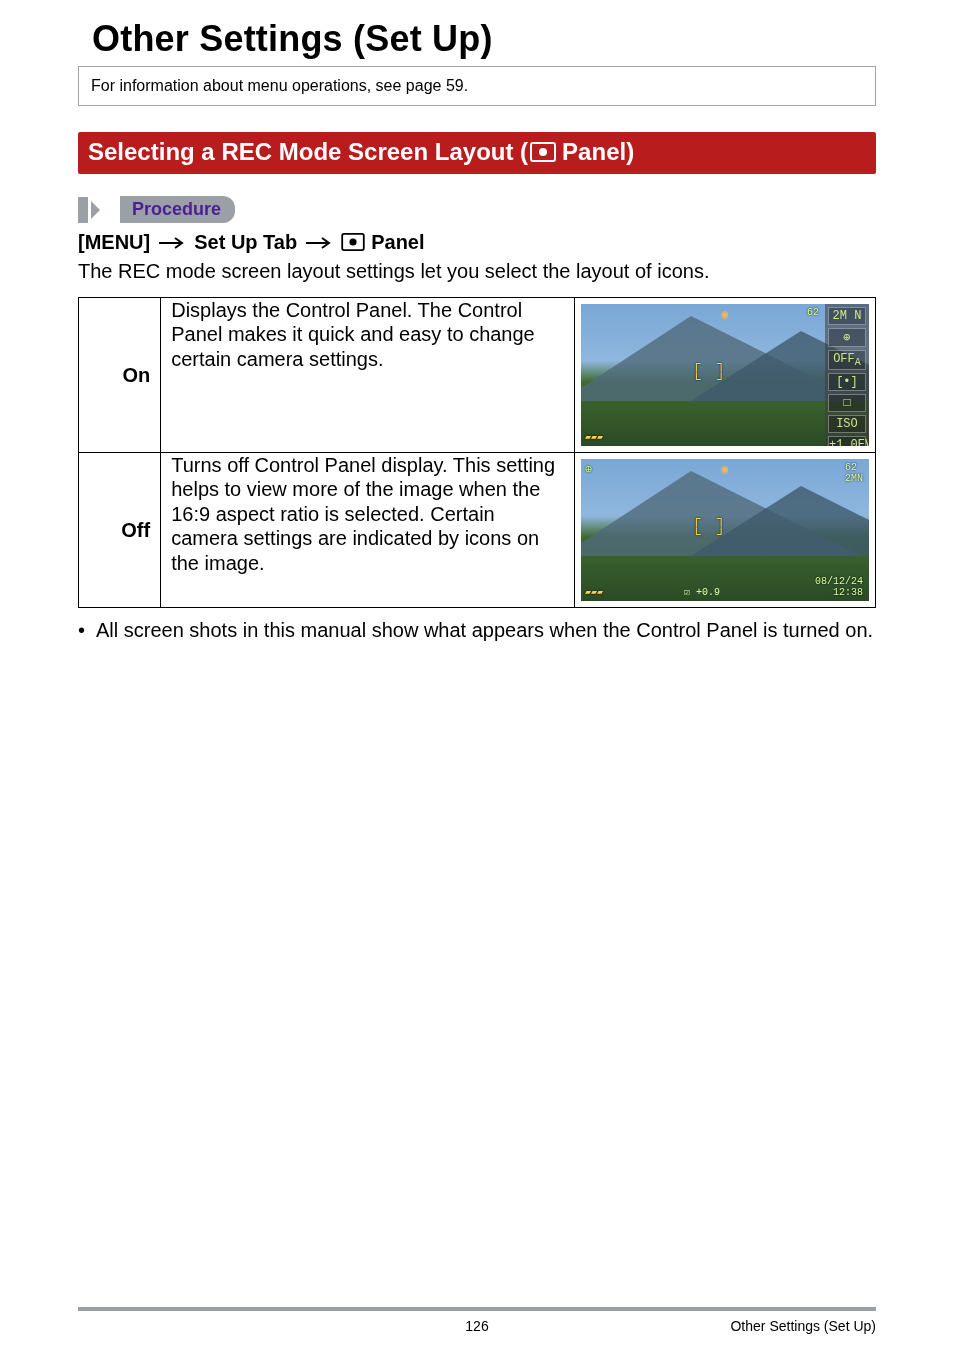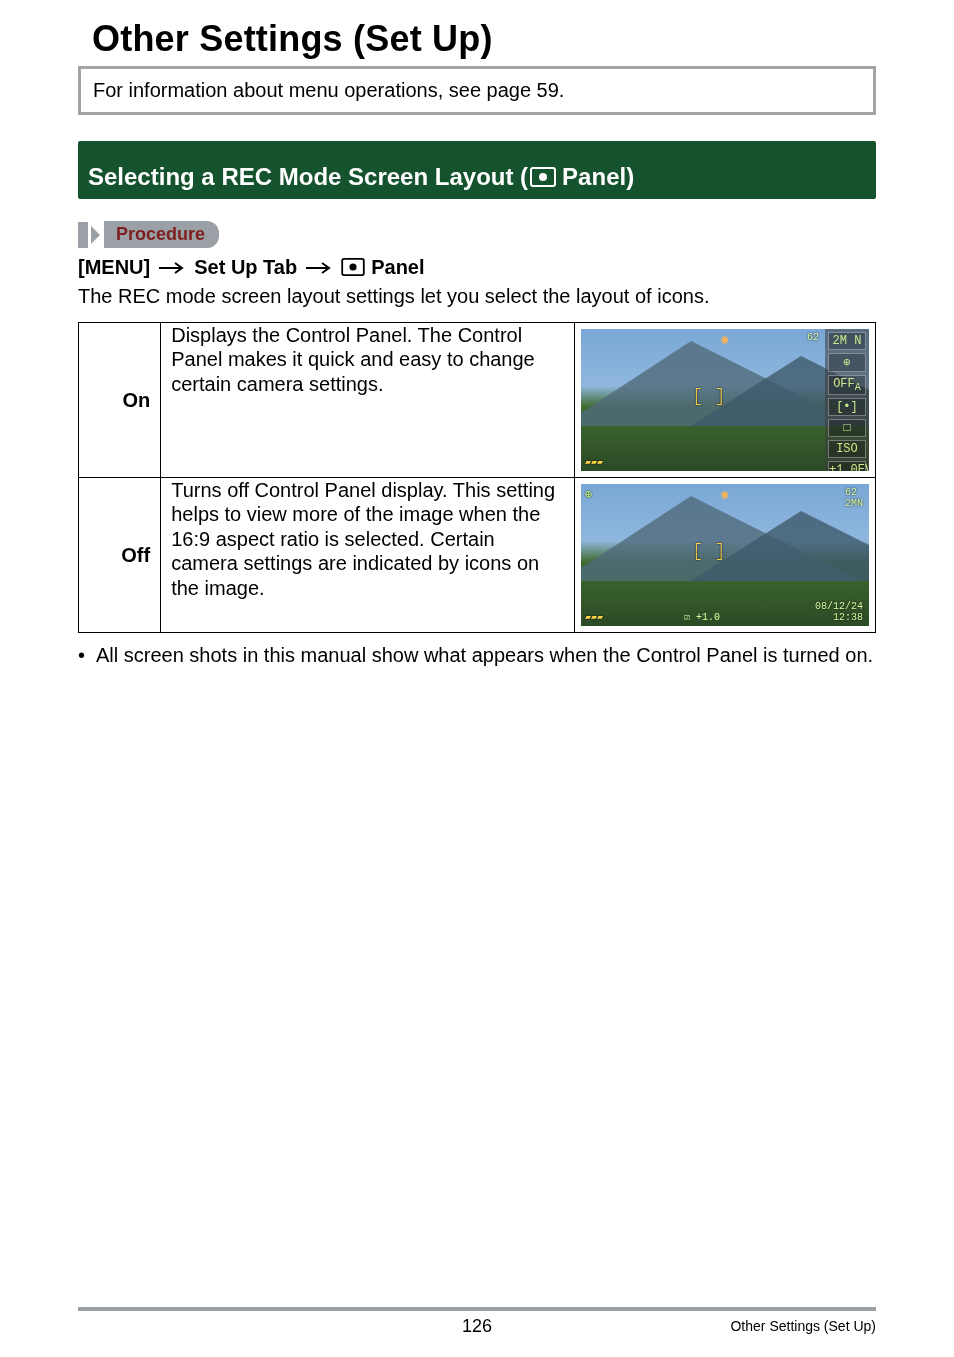--- a/index.html
+++ b/index.html
@@ -23,31 +23,31 @@
     font-weight: bold;
     margin: 0 0 6px 14px;
     letter-spacing: 0.2px;
   }
   .intro {
     font-size: 20px;
     line-height: 1.25;
     margin: 4px 0 14px 0;
   }
   .note-box {
-    border: 3px solid #a3a3a3;
+    border: 1px solid #a3a3a3;
     padding: 10px 12px;
-    font-size: 20px;
+    font-size: 16px;
     margin-bottom: 26px;
   }
   .section-bar {
-    background: #14532d;
+    background: #b91c1c;
     color: #fff;
     font-size: 24px;
     font-weight: bold;
-    padding: 22px 10px 8px 10px;
+    padding: 6px 10px 8px 10px;
     display: flex;
     align-items: center;
     margin-bottom: 22px;
     border-radius: 2px;
   }
   .bar-icon {
     display: inline-flex;
     align-items: center;
     margin: 0 6px 0 2px;
   }
@@ -57,26 +57,26 @@
     margin-bottom: 8px;
   }
   .proc-bullet {
     width: 10px;
     height: 26px;
     background: #9aa0a6;
     margin-right: 0;
   }
   .proc-tag {
     background: #9aa0a6;
-    color: #7f1d1d;
+    color: #4c1d95;
     font-weight: bold;
     font-size: 18px;
     padding: 3px 14px 3px 12px;
     border-radius: 0 12px 12px 0;
-    margin-left: 4px;
+    margin-left: 20px;
   }
   .proc-chevron {
     width: 0; height: 0;
     border-top: 9px solid transparent;
     border-bottom: 9px solid transparent;
     border-left: 9px solid #9aa0a6;
     margin-left: 3px;
   }
   .procedure-path {
     font-size: 20px;
@@ -210,21 +210,21 @@
     display: flex;
     align-items: center;
     font-size: 13px;
     position: relative;
     height: 18px;
   }
   .footer .pgnum {
     position: absolute;
     left: 50%;
     transform: translateX(-50%);
-    font-size: 18px;
+    font-size: 14px;
   }
   .footer .section {
     position: absolute;
     right: 0;
     font-size: 14px;
   }
   .panel-icon-svg { vertical-align: -2px; }
 </style>
 </head>
 <body>
@@ -312,21 +312,21 @@
         <div class="sample-img off">
           <div class="mountain"></div>
               <div class="mountain m2"></div>
           <span class="top-left gicon">⊕</span>
           <span class="top-center">◉</span>
           <span class="top-right">
             <span>62</span><br>
             <span>2M</span><span>N</span>
           </span>
           <span class="center-brackets">┌ ┐<span class="bc-line2">└ ┘</span></span>
-          <span class="ev-center">☑ <span>+1.0</span></span>
+          <span class="ev-center">☑ <span>+0.9</span></span>
           <span class="bottom-left">▰▰▰</span>
           <span class="bottom-right">
             <span>08/12/24</span><br><span>12:38</span>
           </span>
         </div>
       </td>
     </tr>
   </tbody>
     </table>
 

